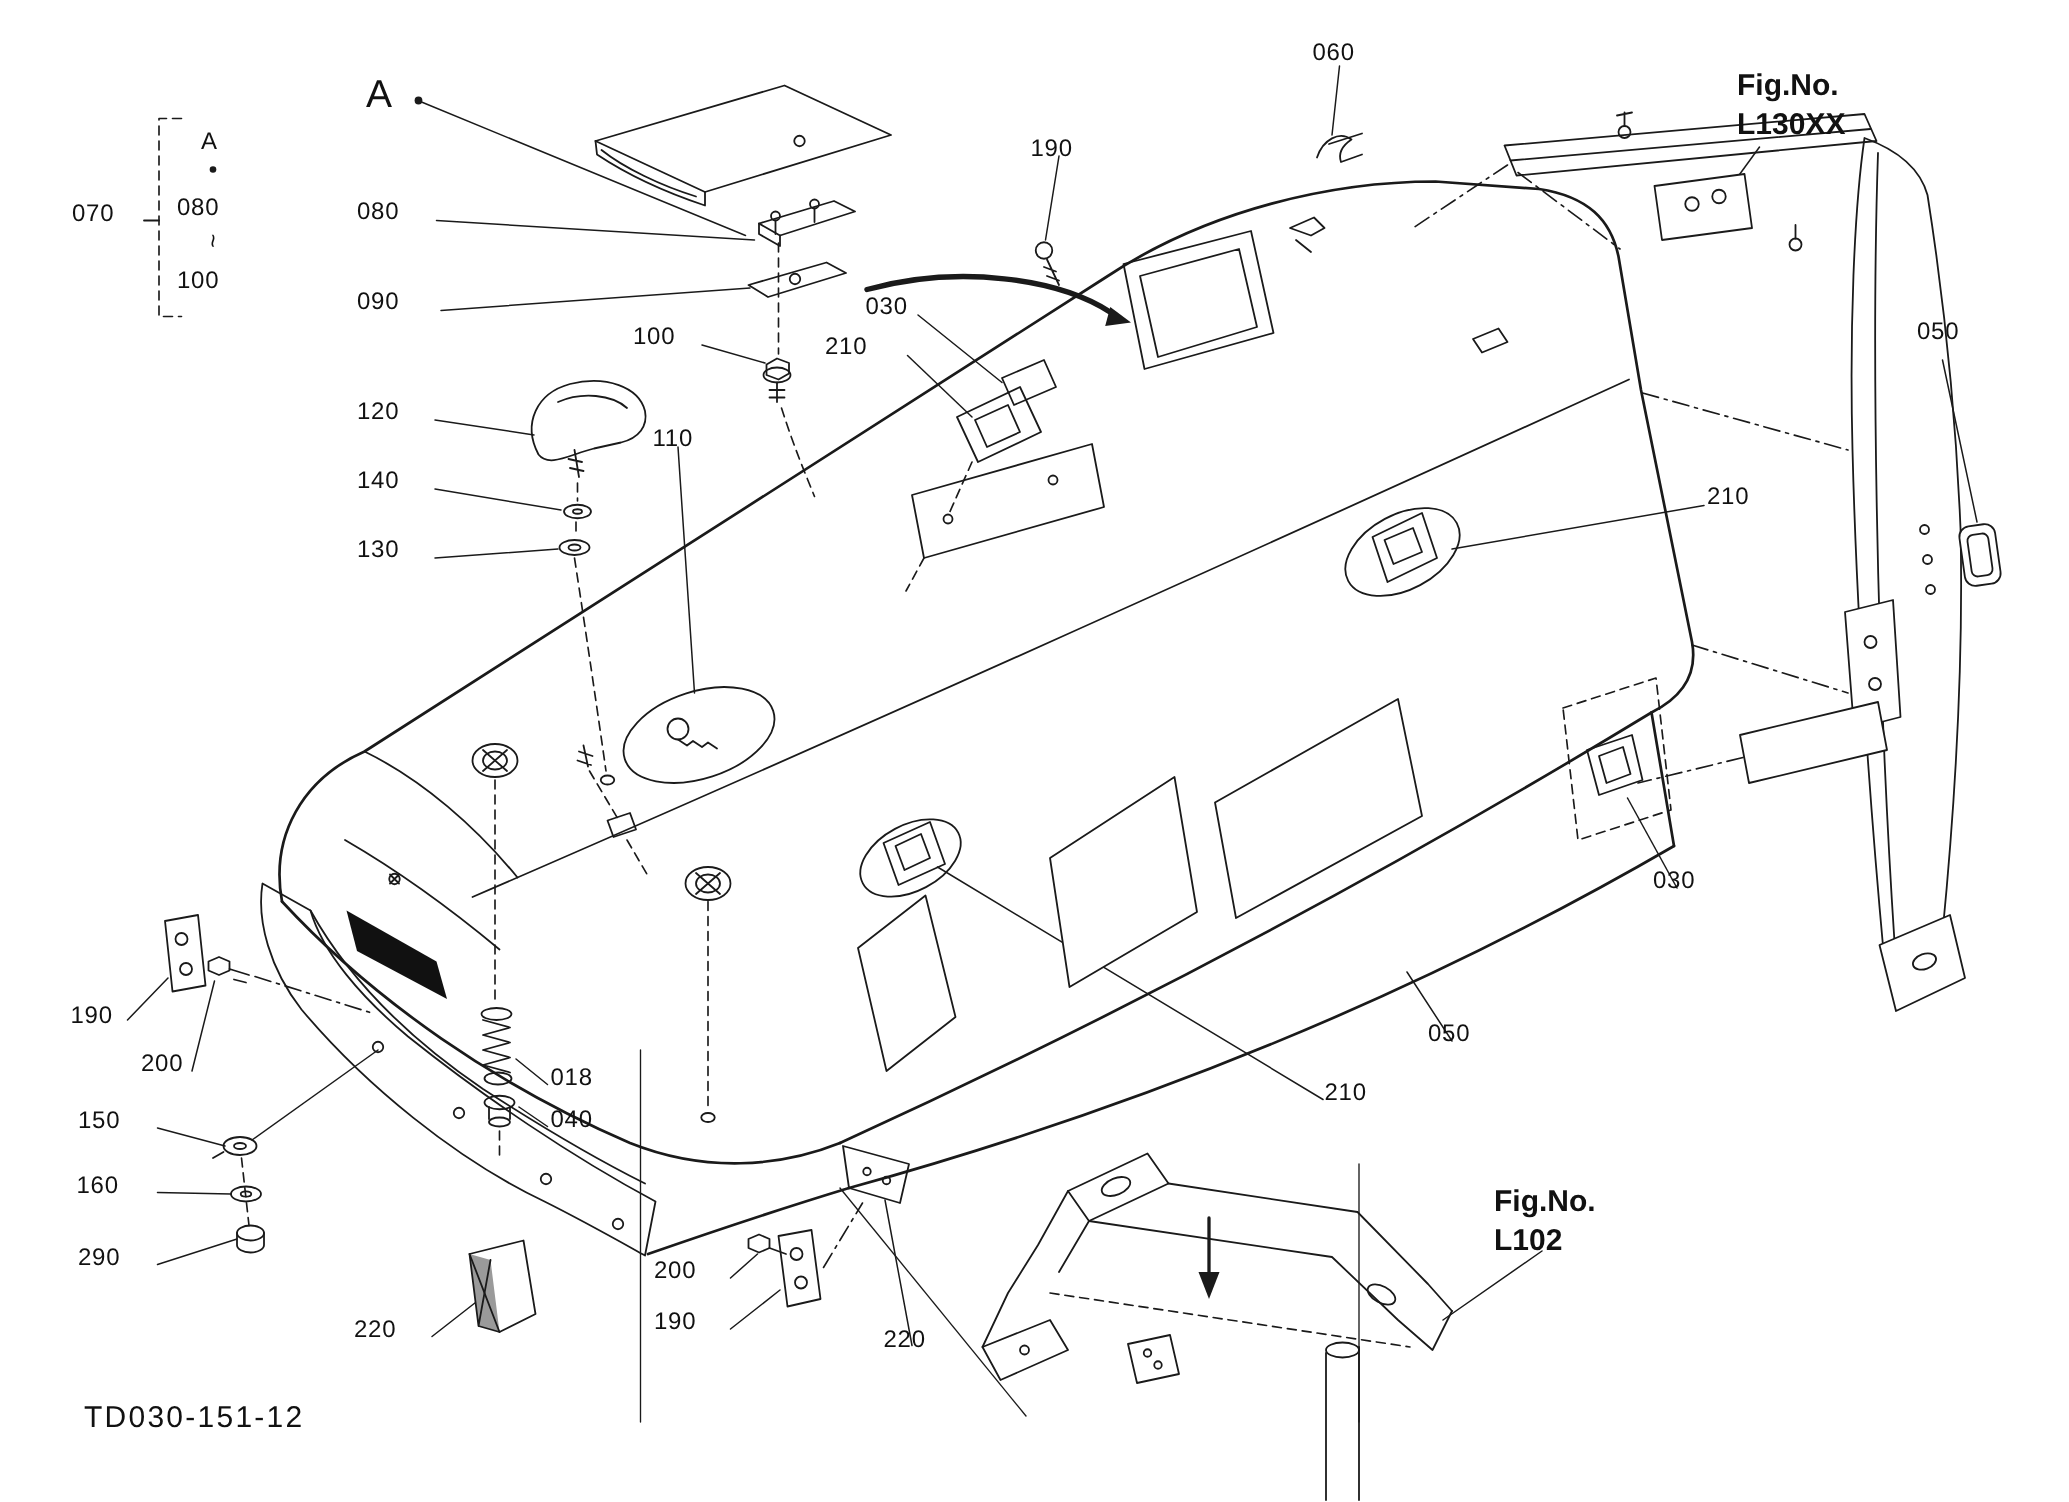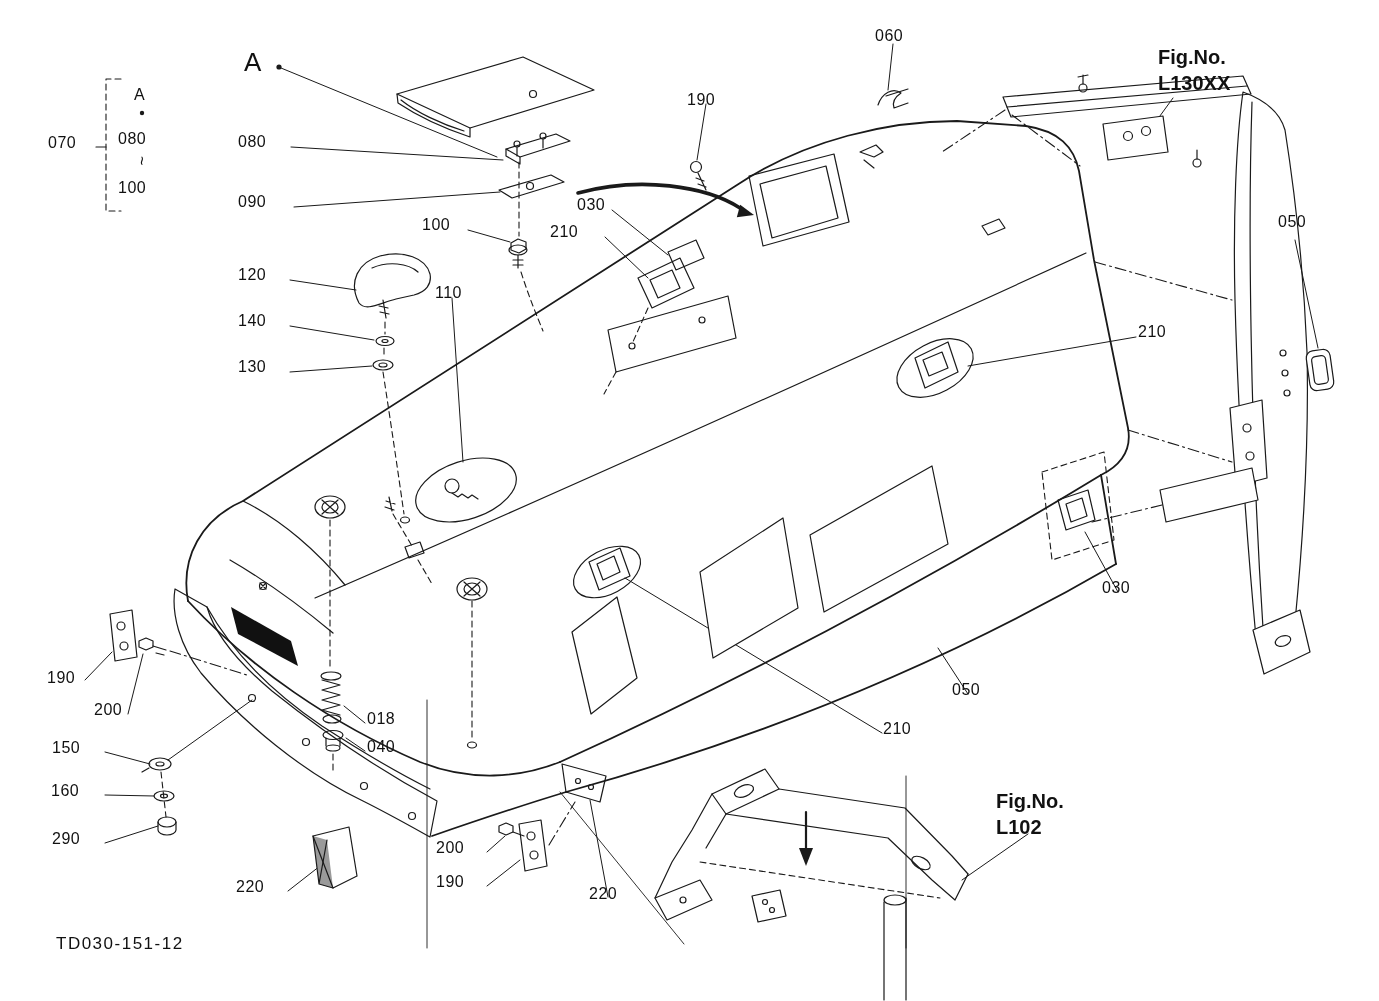--- a/index.html
+++ b/index.html
@@ -12,21 +12,21 @@
   .s2 { stroke-width:1.2; }
   .ln { stroke-width:1; fill:none; }
   .dash { stroke-dasharray:6 4; stroke-width:1.1; }
   .dashdot { stroke-dasharray:11 4 2 4; stroke-width:1.1; }
   .thin { stroke-width:0.9; }
   .callout { position:absolute; font-size:16px; color:#111; letter-spacing:0.5px;
              white-space:nowrap; line-height:1.1; }
   .callout.big { font-size:26px; }
   .figref { position:absolute; font-size:20px; font-weight:700; color:#111;
             line-height:1.3; white-space:nowrap; }
-  .code { position:absolute; font-size:17px; letter-spacing:1.5px; color:#111; }
+  .code { position:absolute; font-size:20px; letter-spacing:1.5px; color:#111; }
   .tilde { display:inline-block; transform:rotate(90deg); }
 </style>
 </head>
 <body>
 
 <div class="stage">
 
   <svg class="artwork" viewBox="0 0 1379 1001">
 
     <g class="ln" fill="none">

